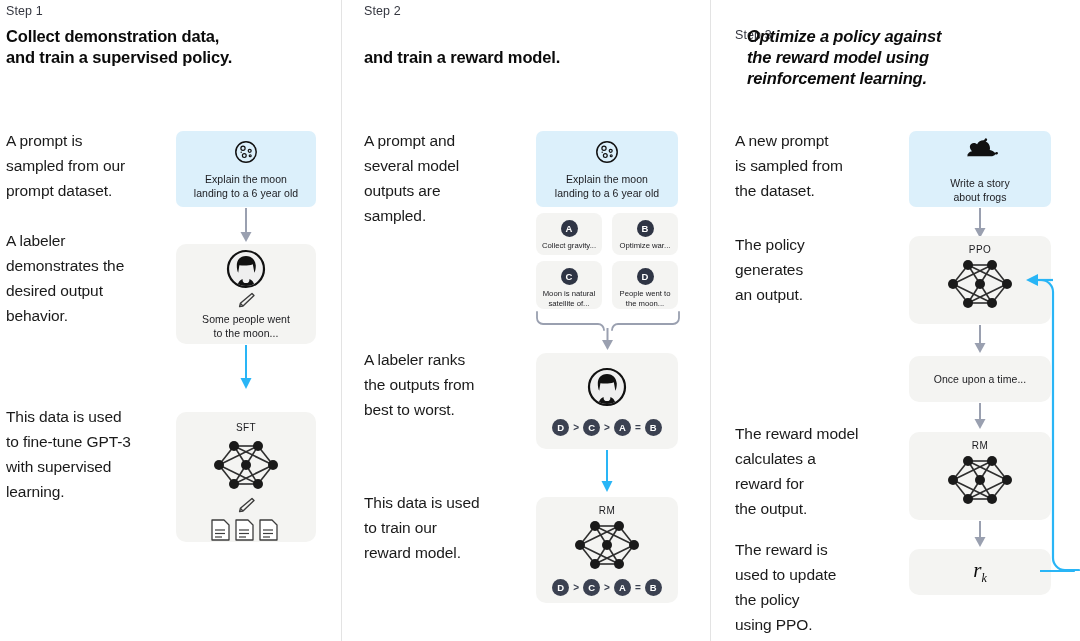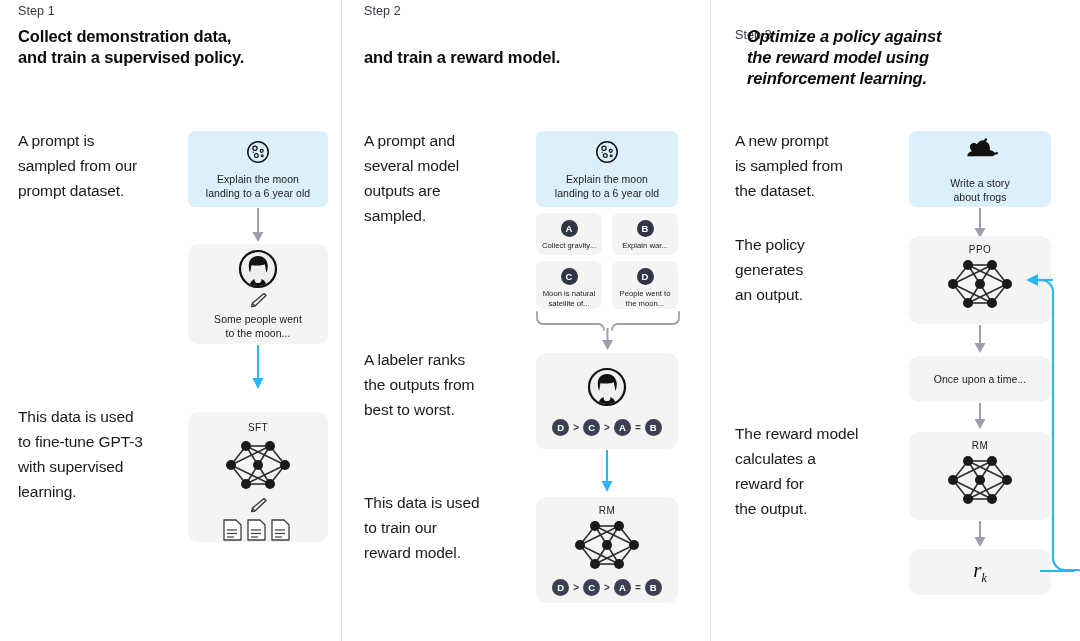--- a/index.html
+++ b/index.html
@@ -15,21 +15,21 @@
   
   .divider {
     position: absolute; top: 0; width: 1px; height: 641px;
     background: #e3e3e3;
   }
   .divider.d1 { left: 341px; }
   .divider.d2 { left: 710px; }
 
   
   .col { position: absolute; top: 0; height: 641px; }
-  .col.c1 { left: 16px;   width: 341px; }
+  .col.c1 { left: 4px;   width: 341px; }
   .col.c2 { left: 338px; width: 368px; }
   .col.c3 { left: 711px; width: 369px; }
 
   .step-label {
     position: absolute;
     font-size: 12.5px;
     font-weight: 400;
     color: #353740;
     letter-spacing: .1px;
   }
@@ -149,20 +149,24 @@
 
     <div class="step-title" style="left:2px; top:26px; width:330px;">
       <span>Collect demonstration data,</span><br>
       <span>and train a supervised policy.</span>
     </div>
 
     <div class="body-text" style="left:2px; top:128px; width:165px; white-space:pre-line;">A prompt is
 sampled from our
 prompt dataset.</div>
 
+    <div class="body-text" style="left:2px; top:228px; width:170px; white-space:pre-line;">A labeler
+demonstrates the
+desired output
+behavior.</div>
 
     <div class="body-text" style="left:2px; top:404px; width:175px; white-space:pre-line;">This data is used
 to fine-tune GPT-3
 with supervised
 learning.</div>
 
     <div class="card blue" style="left:172px; top:131px; width:140px; height:76px;">
       <svg class="icon-moon" width="26" height="26" viewBox="0 0 26 26">
         <circle cx="13" cy="13" r="10.2" fill="none" stroke="#111" stroke-width="1.5"></circle>
         <circle cx="10" cy="9.3" r="2.1" fill="none" stroke="#111" stroke-width="1.2"></circle>
@@ -299,21 +303,21 @@
         <span>landing to a 6 year old</span>
       </div>
     </div>
 
     <div class="mini" style="left:198px; top:213px; width:66px; height:42px;">
       <div class="badge">A</div>
       <div class="mini-text" style="white-space:pre-line;">Collect gravity...</div>
     </div>
     <div class="mini" style="left:274px; top:213px; width:66px; height:42px;">
       <div class="badge">B</div>
-      <div class="mini-text" style="white-space:pre-line;">Explain war...</div>
+      <div class="mini-text" style="white-space:pre-line;">Optimize war...</div>
     </div>
     <div class="mini" style="left:198px; top:261px; width:66px; height:48px;">
       <div class="badge">C</div>
       <div class="mini-text" style="white-space:pre-line;">Moon is natural
 satellite of...</div>
     </div>
     <div class="mini" style="left:274px; top:261px; width:66px; height:48px;">
       <div class="badge">D</div>
       <div class="mini-text" style="white-space:pre-line;">People went to
 the moon...</div>
@@ -411,20 +415,24 @@
 
     <div class="body-text" style="left:24px; top:232px; width:165px; white-space:pre-line;">The policy
 generates
 an output.</div>
 
     <div class="body-text" style="left:24px; top:421px; width:180px; white-space:pre-line;">The reward model
 calculates a
 reward for
 the output.</div>
 
+    <div class="body-text" style="left:24px; top:537px; width:170px; white-space:pre-line;">The reward is
+used to update
+the policy
+using PPO.</div>
 
     <div class="card blue" style="left:198px; top:131px; width:142px; height:76px;">
       <svg width="36" height="22" viewBox="0 0 36 22" class="icon-frog">
         <path d="M5.5 19.5c1.6-2.4 3-3 4.6-3.2-1.6-1.4-2.4-3.2-2.2-5 .2-2 2-3.4 4-3.4 1 0 2.2.5 3.2 1.4
                  1.2-2.4 3.6-4 6.4-4 .4 0 1-.4 1.2-1 .3-.8 1-1.2 1.7-.9.6.2.9.9.7 1.6-.2.7-.8 1.3-1.5 1.6
                  2.6 1.1 4.4 3.6 4.4 6.4 0 .6-.1 1.3-.3 1.9 1.6.1 3.2.9 4.5 2.3.5.6 1.3.6 1.8.1.6-.5 1.4-.4 1.8.2.4.6.2 1.4-.5 1.8
                  -.6.3-1.4.3-2-.1-.9 1.3-2.6 2.1-4.5 2.1H8c-1 0-1.9.1-2.5.2z" fill="#111"></path>
           <path d="M27.5 17.4c.8.7 1.8 1.3 3 1.5" stroke="#111" stroke-width="1.4" fill="none"></path>
       </svg>
       <div class="card-text" style="margin-top:19px;">

